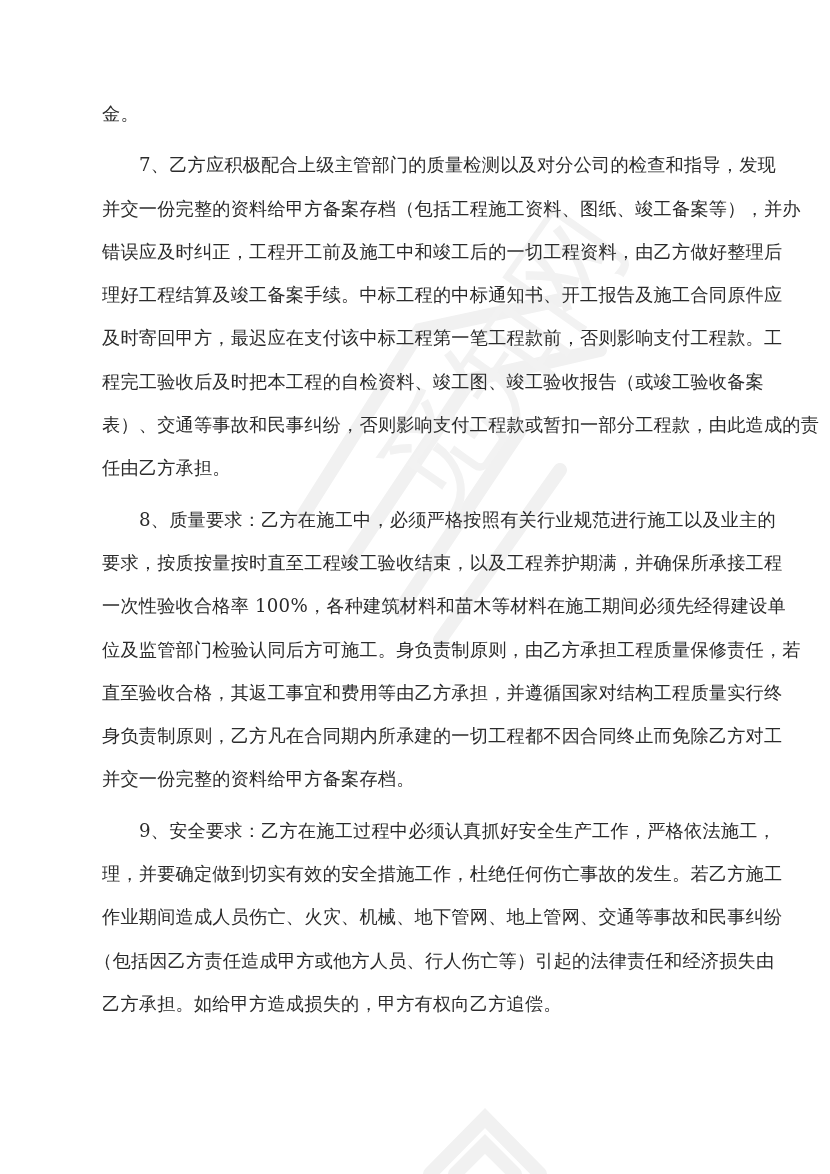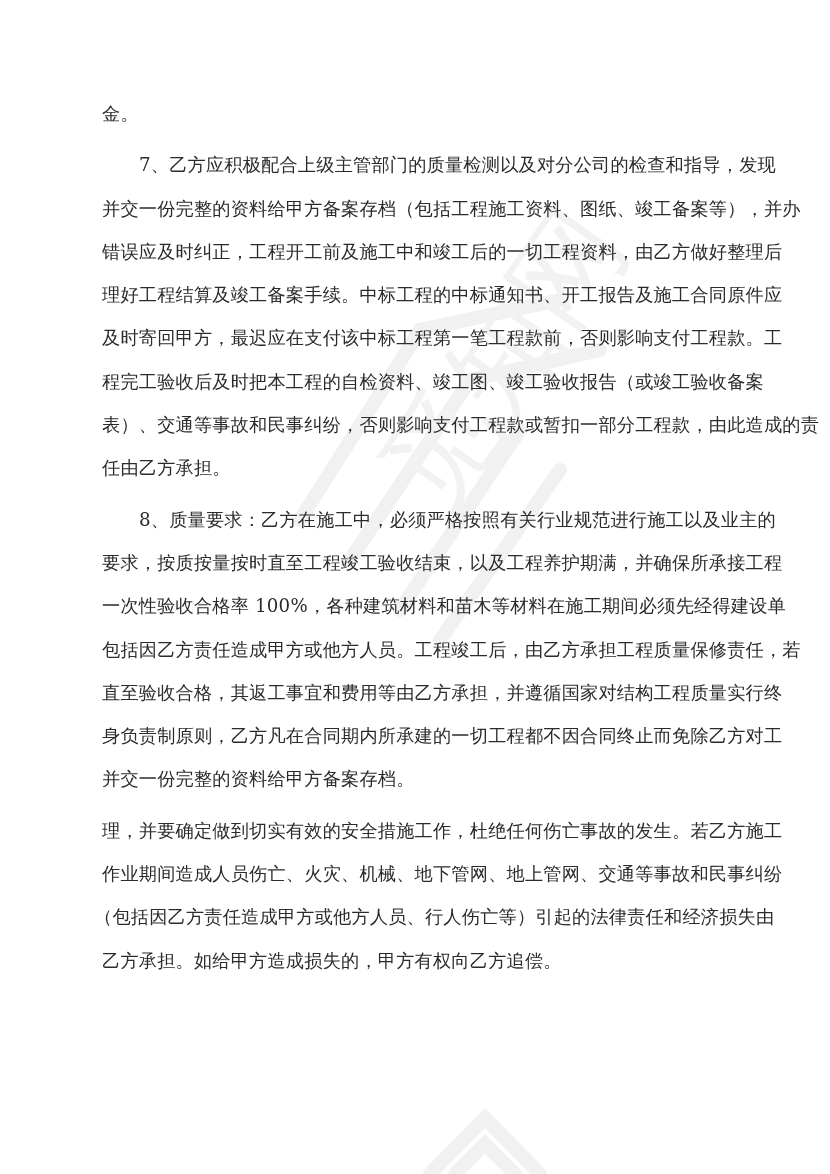--- a/index.html
+++ b/index.html
@@ -86,28 +86,29 @@
       <div class="line">程完工验收后及时把本工程的自检资料、竣工图、竣工验收报告（或竣工验收备案</div>
       <div class="line">表）、交通等事故和民事纠纷，否则影响支付工程款或暂扣一部分工程款，由此造成的责</div>
       <div class="line">任由乙方承担。</div>
     </div>
     <div class="para-gap"></div>
 
     <div class="paragraph">
       <div class="line indent">8、质量要求：乙方在施工中，必须严格按照有关行业规范进行施工以及业主的</div>
       <div class="line">要求，按质按量按时直至工程竣工验收结束，以及工程养护期满，并确保所承接工程</div>
       <div class="line">一次性验收合格率 100%，各种建筑材料和苗木等材料在施工期间必须先经得建设单</div>
-      <div class="line">包括因乙方责任造成甲方或他方人员。工程竣工后，由乙方承担工程质量保修责任，若</div>
+      <div class="line">位及监管部门检验认同后方可施工。身负责制原则，由乙方承担工程质量保修责任，若</div>
       <div class="line">直至验收合格，其返工事宜和费用等由乙方承担，并遵循国家对结构工程质量实行终</div>
       <div class="line">身负责制原则，乙方凡在合同期内所承建的一切工程都不因合同终止而免除乙方对工</div>
       <div class="line">并交一份完整的资料给甲方备案存档。</div>
     </div>
     <div class="para-gap"></div>
 
     <div class="paragraph">
+      <div class="line indent">9、安全要求：乙方在施工过程中必须认真抓好安全生产工作，严格依法施工，</div>
       <div class="line">理，并要确定做到切实有效的安全措施工作，杜绝任何伤亡事故的发生。若乙方施工</div>
       <div class="line">作业期间造成人员伤亡、火灾、机械、地下管网、地上管网、交通等事故和民事纠纷</div>
       <div class="line" style="margin-left:-8px">（包括因乙方责任造成甲方或他方人员、行人伤亡等）引起的法律责任和经济损失由</div>
       <div class="line">乙方承担。如给甲方造成损失的，甲方有权向乙方追偿。</div>
     </div>
 
   </div>
 </div>
 
 </body></html>

